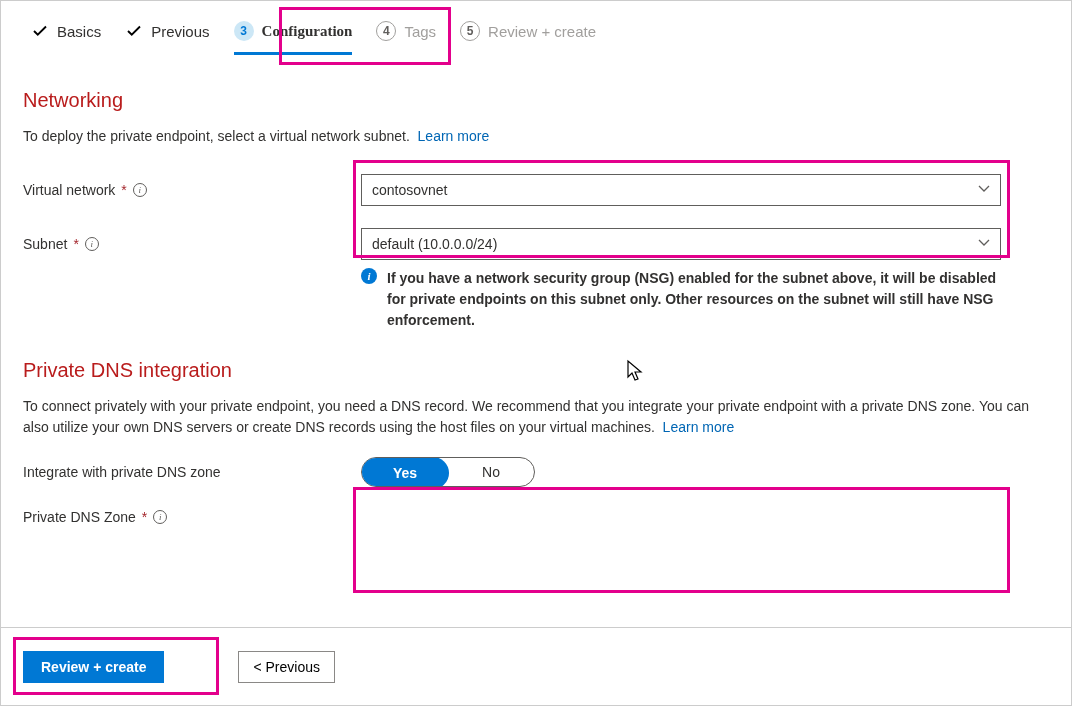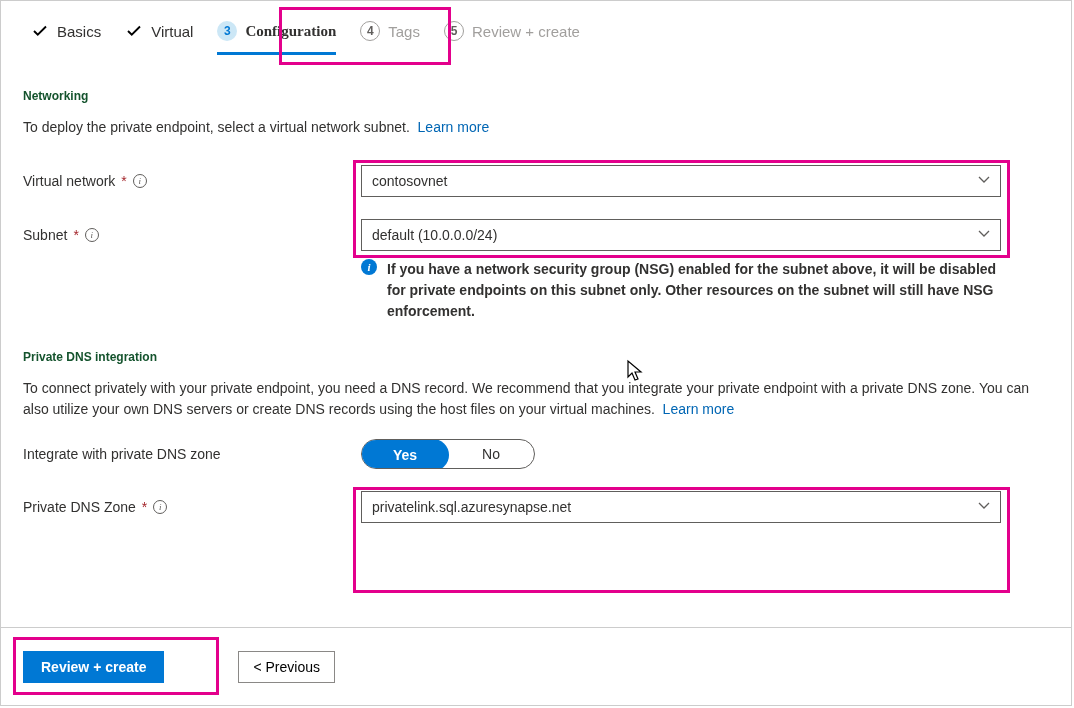--- a/index.html
+++ b/index.html
@@ -68,24 +68,24 @@
     .hl-configuration {
       border: 3px solid #e3008c;
       position: absolute;
       top: 6px; left: 278px; width: 172px; height: 58px;
       pointer-events: none;
     }
     .content {
       padding: 28px 22px 0 22px;
     }
     h3.section {
-      font-size: 12px;
-      font-weight: 700;
+      font-size: 20px;
+      font-weight: 400;
       margin-bottom: 14px;
-      color: #14532d;
+      color: #b91c1c;
     }
     p.lead {
       font-size: 14px;
       color: #323130;
       margin-bottom: 28px;
       line-height: 1.45;
     }
     p.lead.tight { margin-bottom: 20px; }
     a.link { color: #0066b4; text-decoration: none; cursor: pointer; }
     .row {
@@ -231,21 +231,21 @@
           </svg>
       </span>
       <span class="tab-label">Basics</span>
     </div>
     <div class="tab">
       <span class="tab-check">
         <svg viewBox="0 0 24 24">
             <path d="M20 6L9 17l-5-5" stroke="#000" stroke-width="2.5" fill="none"></path>
           </svg>
       </span>
-      <span class="tab-label">Virtual</span>
+      <span class="tab-label">Previous</span>
     </div>
     <div class="tab active">
       <span class="tab-num">3</span>
       <span class="tab-label">Configuration</span>
       <span class="tab-underline"></span>
     </div>
     <div class="tab inactive">
       <span class="tab-num inactive">4</span>
       <span class="tab-label">Tags</span>
     </div>
@@ -315,28 +315,20 @@
         </div>
       </div>
     </div>
 
     <div class="row">
       <div class="label-col">
         <span>Private DNS Zone</span>
         <span class="req">*</span>
         <span class="info-icon">i</span>
       </div>
-      <div class="field-col">
-        <div class="dropdown">
-          <span>privatelink.sql.azuresynapse.net</span>
-          <span class="chev"><svg viewBox="0 0 12 12">
-                <path d="M1 3l5 5 5-5" stroke="#605e5c" stroke-width="1.3" fill="none"></path>
-              </svg></span>
-        </div>
-      </div>
     </div>
   </div>
 
   <div class="hl-networking"></div>
   <div class="hl-dns"></div>
 
   <div class="footer">
     <button class="btn-primary">Review + create</button>
     <div class="btn-group">
       <button class="btn-secondary">&lt; Previous</button>

